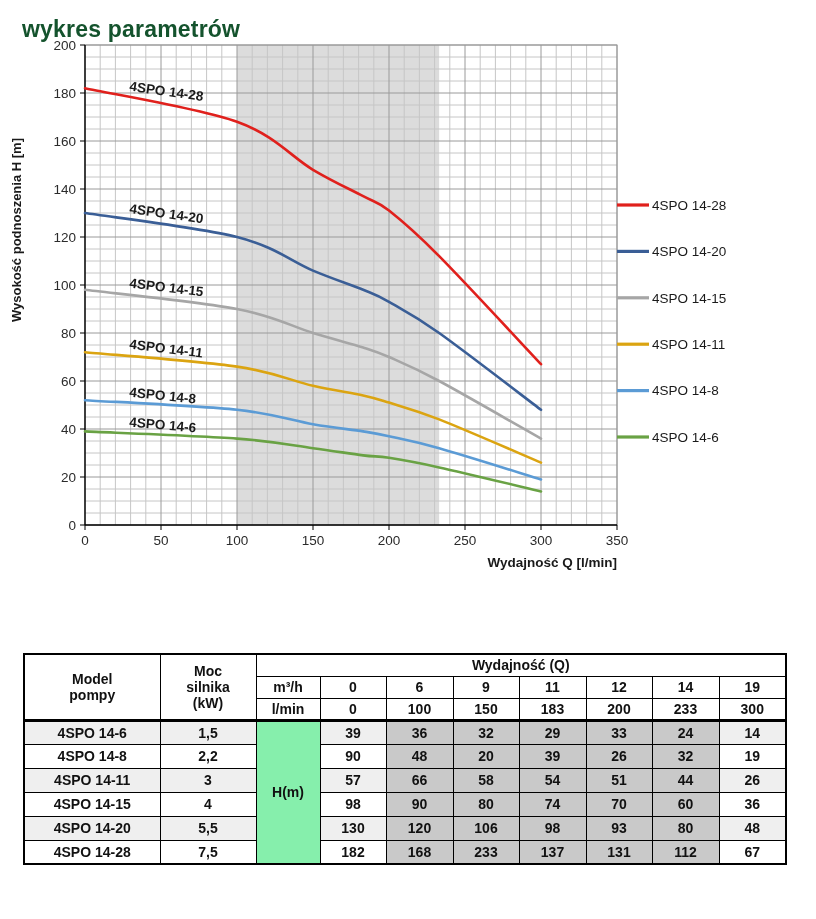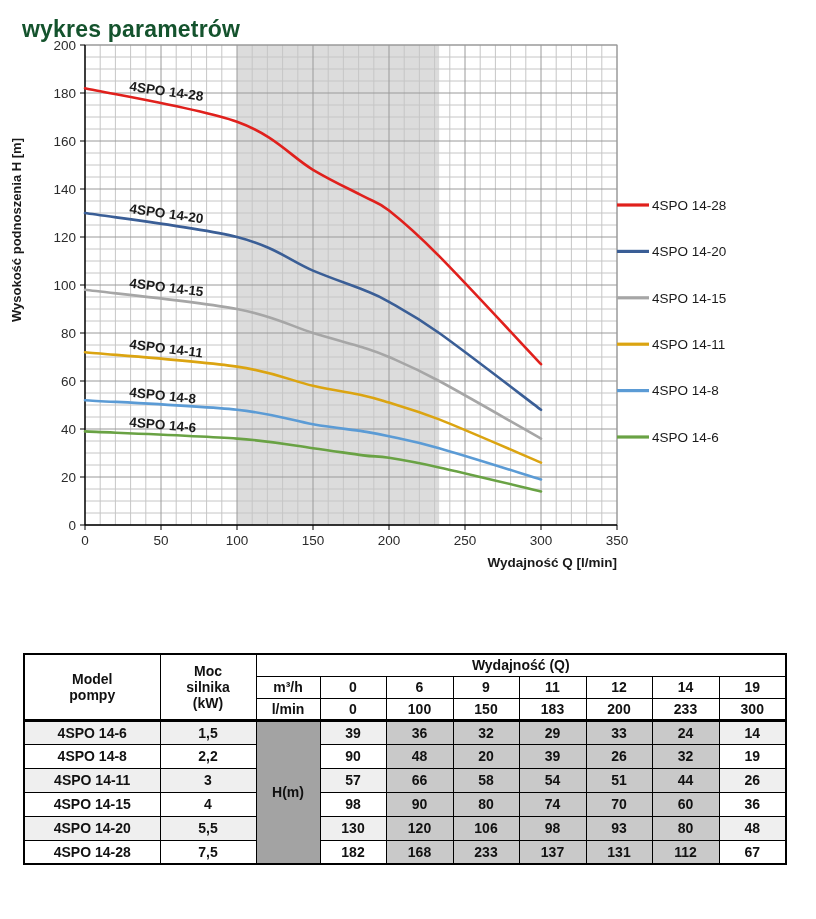--- a/index.html
+++ b/index.html
@@ -7,21 +7,21 @@
   .page-title{position:absolute;left:8px;top:2px;margin:14px;font-size:23px;font-weight:bold;color:#14532d;letter-spacing:.2px;}
   #chart-svg{position:absolute;left:0;top:35px;}
   .params-table{position:absolute;left:23px;top:611px;width:762px;border-collapse:collapse;table-layout:fixed;
     border:2px solid #000;font-family:"Liberation Sans",sans-serif;font-size:14px;font-weight:bold;color:#111;margin-top:42px;}
   .params-table th,.params-table td{border:1px solid #000;text-align:center;vertical-align:middle;padding:1px 0;background:#fff;}
   .params-table thead tr{height:22px;}
   .params-table tbody tr{height:24px;}
   .params-table .hb{border-bottom:3px solid #000;}
   .params-table tbody tr.striped td.c-edge{background:#efefef;}
   .params-table td.c-band{background:#c9c9c9;}
-  .params-table td.c-head-unit{background:#a3a3a3;}
+  .params-table td.c-head-unit{background:#86efac;}
 </style>
 </head>
 <body>
 
 <h1 class="page-title">wykres parametrów</h1>
 
 <svg id="chart-svg" width="816" height="575" viewBox="0 0 816 575">
     <rect x="237" y="10" width="202.16000000000003" height="480" fill="#dcdcdc"></rect>
     <line x1="100.2" y1="10" x2="100.2" y2="490" stroke="#c6c6c6" stroke-width="1"></line>
     <line x1="115.4" y1="10" x2="115.4" y2="490" stroke="#c6c6c6" stroke-width="1"></line>

